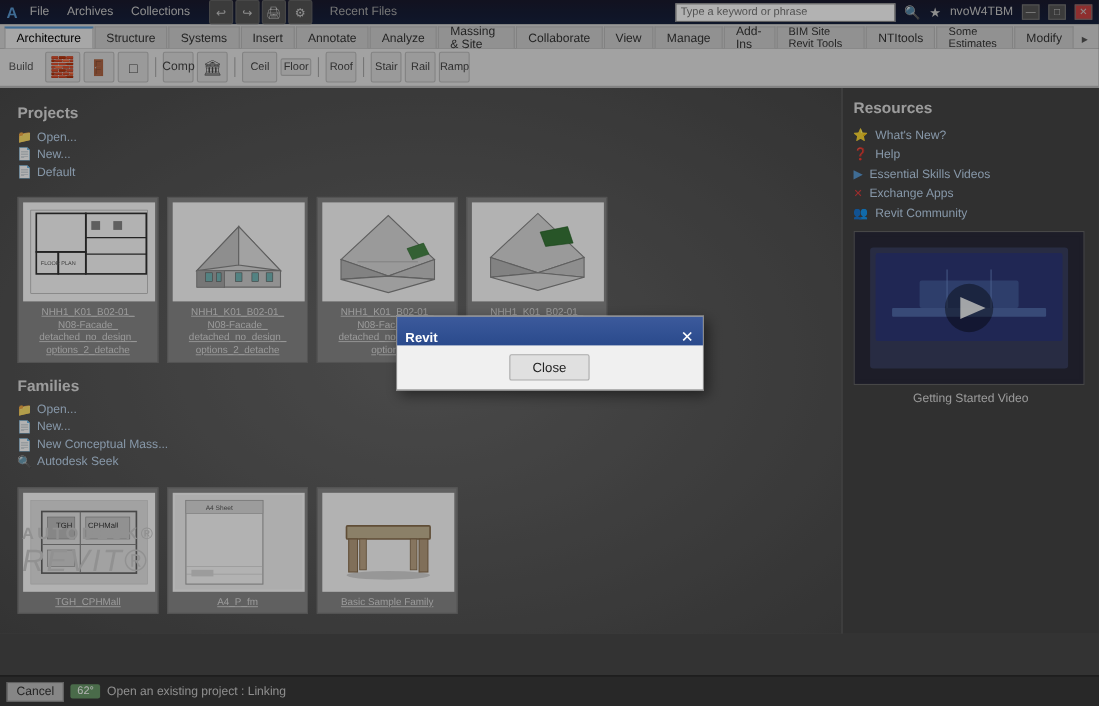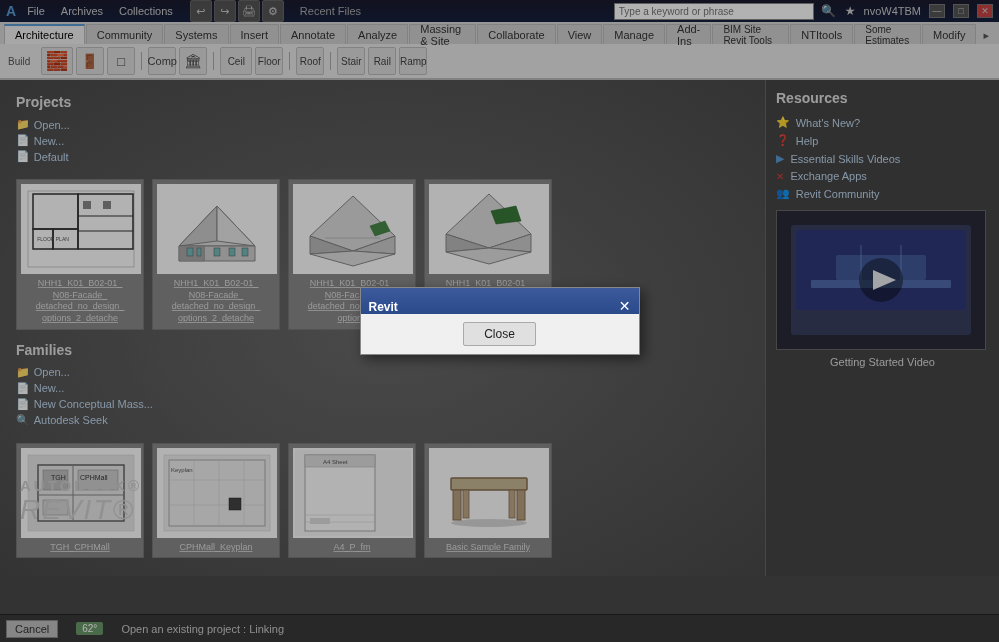--- a/index.html
+++ b/index.html
@@ -284,21 +284,21 @@
     <span style="color:#ccc;font-size:12px;cursor:pointer;">★</span>
     <span style="color:#ccc;font-size:11px;">nvoW4TBM</span>
     <span class="win-btn">—</span>
     <span class="win-btn">□</span>
     <span class="win-btn" style="background:#c44;">✕</span>
   </div>
 </div>
 
 <div id="tabs-bar" style="height:22px;background:#d8d8d8;display:flex;align-items:flex-end;padding:0 4px;">
   <div class="tab active" style="font-size:11px;">Architecture</div>
-  <div class="tab" style="font-size:11px;">Community</div>
+  <div class="tab" style="font-size:11px;">Structure</div>
   <div class="tab" style="font-size:11px;">Systems</div>
   <div class="tab" style="font-size:11px;">Insert</div>
   <div class="tab" style="font-size:11px;">Annotate</div>
   <div class="tab" style="font-size:11px;">Analyze</div>
   <div class="tab" style="font-size:11px;">Massing &amp; Site</div>
   <div class="tab" style="font-size:11px;">Collaborate</div>
   <div class="tab" style="font-size:11px;">View</div>
   <div class="tab" style="font-size:11px;">Manage</div>
   <div class="tab" style="font-size:11px;">Add-Ins</div>
   <div class="tab" style="font-size:10px;">BIM Site Revit Tools</div>
@@ -311,21 +311,21 @@
 <div id="toolbar" style="height:36px;background:#e8e8e8;display:flex;align-items:center;padding:0 8px;gap:3px;border-bottom:2px solid #bbb;">
   <div style="font-size:10px;color:#555;margin-right:8px;">Build</div>
   <div class="toolbar-btn" style="width:32px;height:28px;font-size:18px;">🧱</div>
   <div class="toolbar-btn" style="width:28px;height:28px;font-size:14px;">🚪</div>
   <div class="toolbar-btn" style="width:28px;height:28px;font-size:13px;">□</div>
   <div class="toolbar-separator"></div>
   <div class="toolbar-btn" style="width:28px;height:28px;font-size:11px;">Comp</div>
   <div class="toolbar-btn" style="width:28px;height:28px;font-size:14px;">🏛</div>
   <div class="toolbar-separator"></div>
   <div class="toolbar-btn" style="width:32px;height:28px;font-size:10px;">Ceil</div>
-  <div class="toolbar-btn" style="width:28px;height:28px;font-size:10px;">Floor</div>
+  <div class="toolbar-btn" style="width:28px;height:16px;font-size:10px;">Floor</div>
   <div class="toolbar-separator"></div>
   <div class="toolbar-btn" style="width:28px;height:28px;font-size:10px;">Roof</div>
   <div class="toolbar-separator"></div>
   <div class="toolbar-btn" style="width:28px;height:28px;font-size:10px;">Stair</div>
   <div class="toolbar-btn" style="width:28px;height:28px;font-size:10px;">Rail</div>
   <div class="toolbar-btn" style="width:28px;height:28px;font-size:10px;">Ramp</div>
 </div>
 
 <div id="main-content" style="display:flex;height:496px;background:#5a5a5a;position:relative;">
 
@@ -464,38 +464,20 @@
               <rect x="20" y="20" width="25" height="20" fill="#c0c0c0" stroke="#888" stroke-width="0.5"></rect>
               <rect x="55" y="20" width="40" height="20" fill="#d0d0d0" stroke="#888" stroke-width="0.5"></rect>
               <rect x="20" y="50" width="25" height="15" fill="#d8d8d8" stroke="#888" stroke-width="0.5"></rect>
               <text x="28" y="30" font-size="7" fill="#333">TGH</text>
               <text x="57" y="30" font-size="7" fill="#333">CPHMall</text>
             </svg>
           </div>
           <div class="thumb-label">TGH_CPHMall</div>
         </div>
 
-        <div class="thumb-card">
-          <div class="thumb-img">
-            <svg width="116" height="86" viewBox="0 0 116 86">
-              <rect width="116" height="86" fill="white"></rect>
-              <rect x="5" y="5" width="106" height="76" fill="#f0f0f0" stroke="#ccc" stroke-width="0.5"></rect>
-              <rect x="10" y="10" width="96" height="66" fill="none" stroke="#aaa" stroke-width="1"></rect>
-
-              <line x1="35" y1="10" x2="35" y2="76" stroke="#ccc" stroke-width="0.5"></line>
-              <line x1="60" y1="10" x2="60" y2="76" stroke="#ccc" stroke-width="0.5"></line>
-              <line x1="85" y1="10" x2="85" y2="76" stroke="#ccc" stroke-width="0.5"></line>
-              <line x1="10" y1="30" x2="106" y2="30" stroke="#ccc" stroke-width="0.5"></line>
-              <line x1="10" y1="55" x2="106" y2="55" stroke="#ccc" stroke-width="0.5"></line>
-              <rect x="70" y="48" width="12" height="12" fill="#444" stroke="#222" stroke-width="0.5"></rect>
-              <text x="12" y="22" font-size="6" fill="#555">Keyplan</text>
-            </svg>
-          </div>
-          <div class="thumb-label">CPHMall_Keyplan</div>
-        </div>
 
         <div class="thumb-card">
           <div class="thumb-img">
             <svg width="116" height="86" viewBox="0 0 116 86">
               <rect width="116" height="86" fill="#f8f8f8"></rect>
 
               <rect x="10" y="5" width="70" height="76" fill="white" stroke="#aaa" stroke-width="1"></rect>
               <rect x="10" y="5" width="70" height="12" fill="#e0e0e0" stroke="#aaa" stroke-width="0.5"></rect>
               <text x="28" y="14" font-size="6" fill="#555">A4 Sheet</text>
               <line x1="10" y1="65" x2="80" y2="65" stroke="#ccc" stroke-width="0.5"></line>
@@ -570,21 +552,21 @@
         <line x1="120" y1="30" x2="120" y2="65" stroke="#7090d0" stroke-width="1.5" opacity="0.5"></line>
 
         <circle cx="100" cy="65" r="22" fill="rgba(0,0,0,0.4)"></circle>
         <polygon points="92,55 92,75 115,65" fill="white" opacity="0.9"></polygon>
       </svg>
     </div>
     <div class="video-label">Getting Started Video</div>
   </div>
 </div>
 
-<div id="status-bar" style="position:fixed;bottom:0;left:0;right:0;height:28px;background:#3a3a3a;border-top:1px solid #222;display:flex;align-items:center;padding:0 6px;gap:18px;font-size:11px;color:#ccc;z-index:50;">
+<div id="status-bar" style="position:fixed;bottom:0;left:0;right:0;height:28px;background:#3a3a3a;border-top:1px solid #222;display:flex;align-items:center;padding:0 6px;gap:6px;font-size:11px;color:#ccc;z-index:50;">
   <button class="status-cancel">Cancel</button>
   <span class="status-badge">62°</span>
   <span>Open an existing project : Linking</span>
 </div>
 
 <div id="modal-overlay">
   <div id="modal">
     <div id="modal-header">
       <span>Revit</span>
       <button class="modal-x">✕</button>

